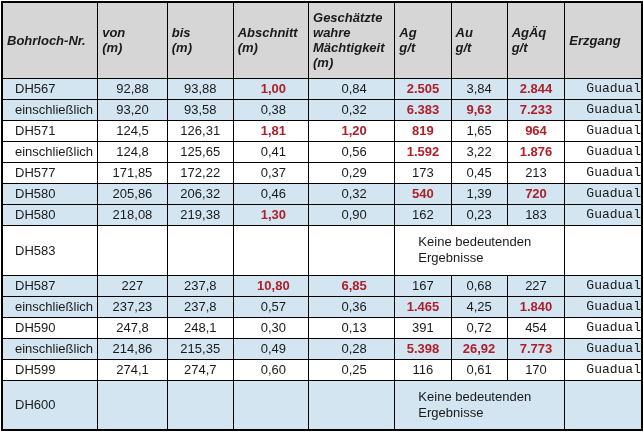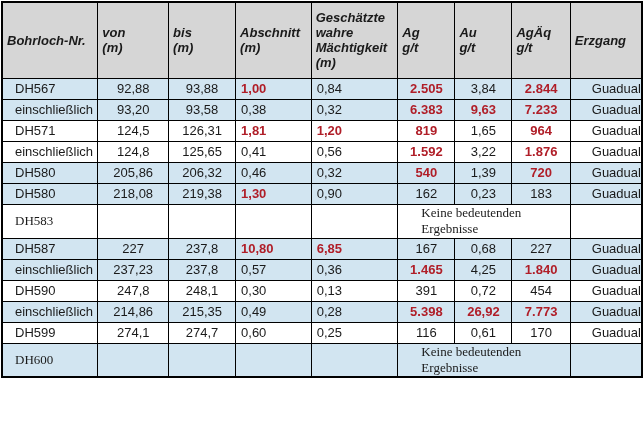--- a/index.html
+++ b/index.html
@@ -33,26 +33,26 @@
   th{
     background:var(--header-gray);
     font-weight:bold;
     text-align:left;
     padding:0 2px 0 4px;
     line-height:15px;
     white-space:normal;
     font-style:italic;
   }
   tr.single{height:21px;}
-  tr.tall{height:34px;font-family:Liberation Serif, serif;}
+  tr.tall{height:50px;}
   td{padding:0;}
-  td.c-left{text-align:left;padding-left:5px;}
+  td.c-left{text-align:center;padding-left:5px;}
   td.c-center{text-align:center;}
   td.hole-cell{text-align:left;padding-left:12px;}
-  td.erz-cell{text-align:left;padding-left:21px;}
+  td.erz-cell{text-align:left;padding-left:21px;font-family:Liberation Mono, monospace;}
   .row-blue td{background:var(--row-blue);}
   .row-white td{background:var(--row-white);}
   span.hl{color:var(--hl-red);font-weight:bold;}
   td.noresult-cell{
     text-align:left;padding-left:23px;line-height:16px;white-space:normal;
   }
 </style>
 </head>
 <body>
 
@@ -119,20 +119,31 @@
         <td class="hole-cell">einschließlich</td>
         <td class="c-center"><span>124,8</span></td>
         <td class="c-center"><span>125,65</span></td>
         <td class="c-left"><span>0,41</span></td>
         <td class="c-left"><span>0,56</span></td>
         <td class="c-center"><span class="hl">1.592</span></td>
         <td class="c-center"><span>3,22</span></td>
         <td class="c-center"><span class="hl">1.876</span></td>
         <td class="erz-cell">Guadual</td>
       </tr>
+      <tr class="single row-white">
+        <td class="hole-cell">DH577</td>
+        <td class="c-center"><span>171,85</span></td>
+        <td class="c-center"><span>172,22</span></td>
+        <td class="c-left"><span>0,37</span></td>
+        <td class="c-left"><span>0,29</span></td>
+        <td class="c-center"><span>173</span></td>
+        <td class="c-center"><span>0,45</span></td>
+        <td class="c-center"><span>213</span></td>
+        <td class="erz-cell">Guadual</td>
+      </tr>
       <tr class="single row-blue">
         <td class="hole-cell">DH580</td>
         <td class="c-center"><span>205,86</span></td>
         <td class="c-center"><span>206,32</span></td>
         <td class="c-left"><span>0,46</span></td>
         <td class="c-left"><span>0,32</span></td>
         <td class="c-center"><span class="hl">540</span></td>
         <td class="c-center"><span>1,39</span></td>
         <td class="c-center"><span class="hl">720</span></td>
         <td class="erz-cell">Guadual</td>

